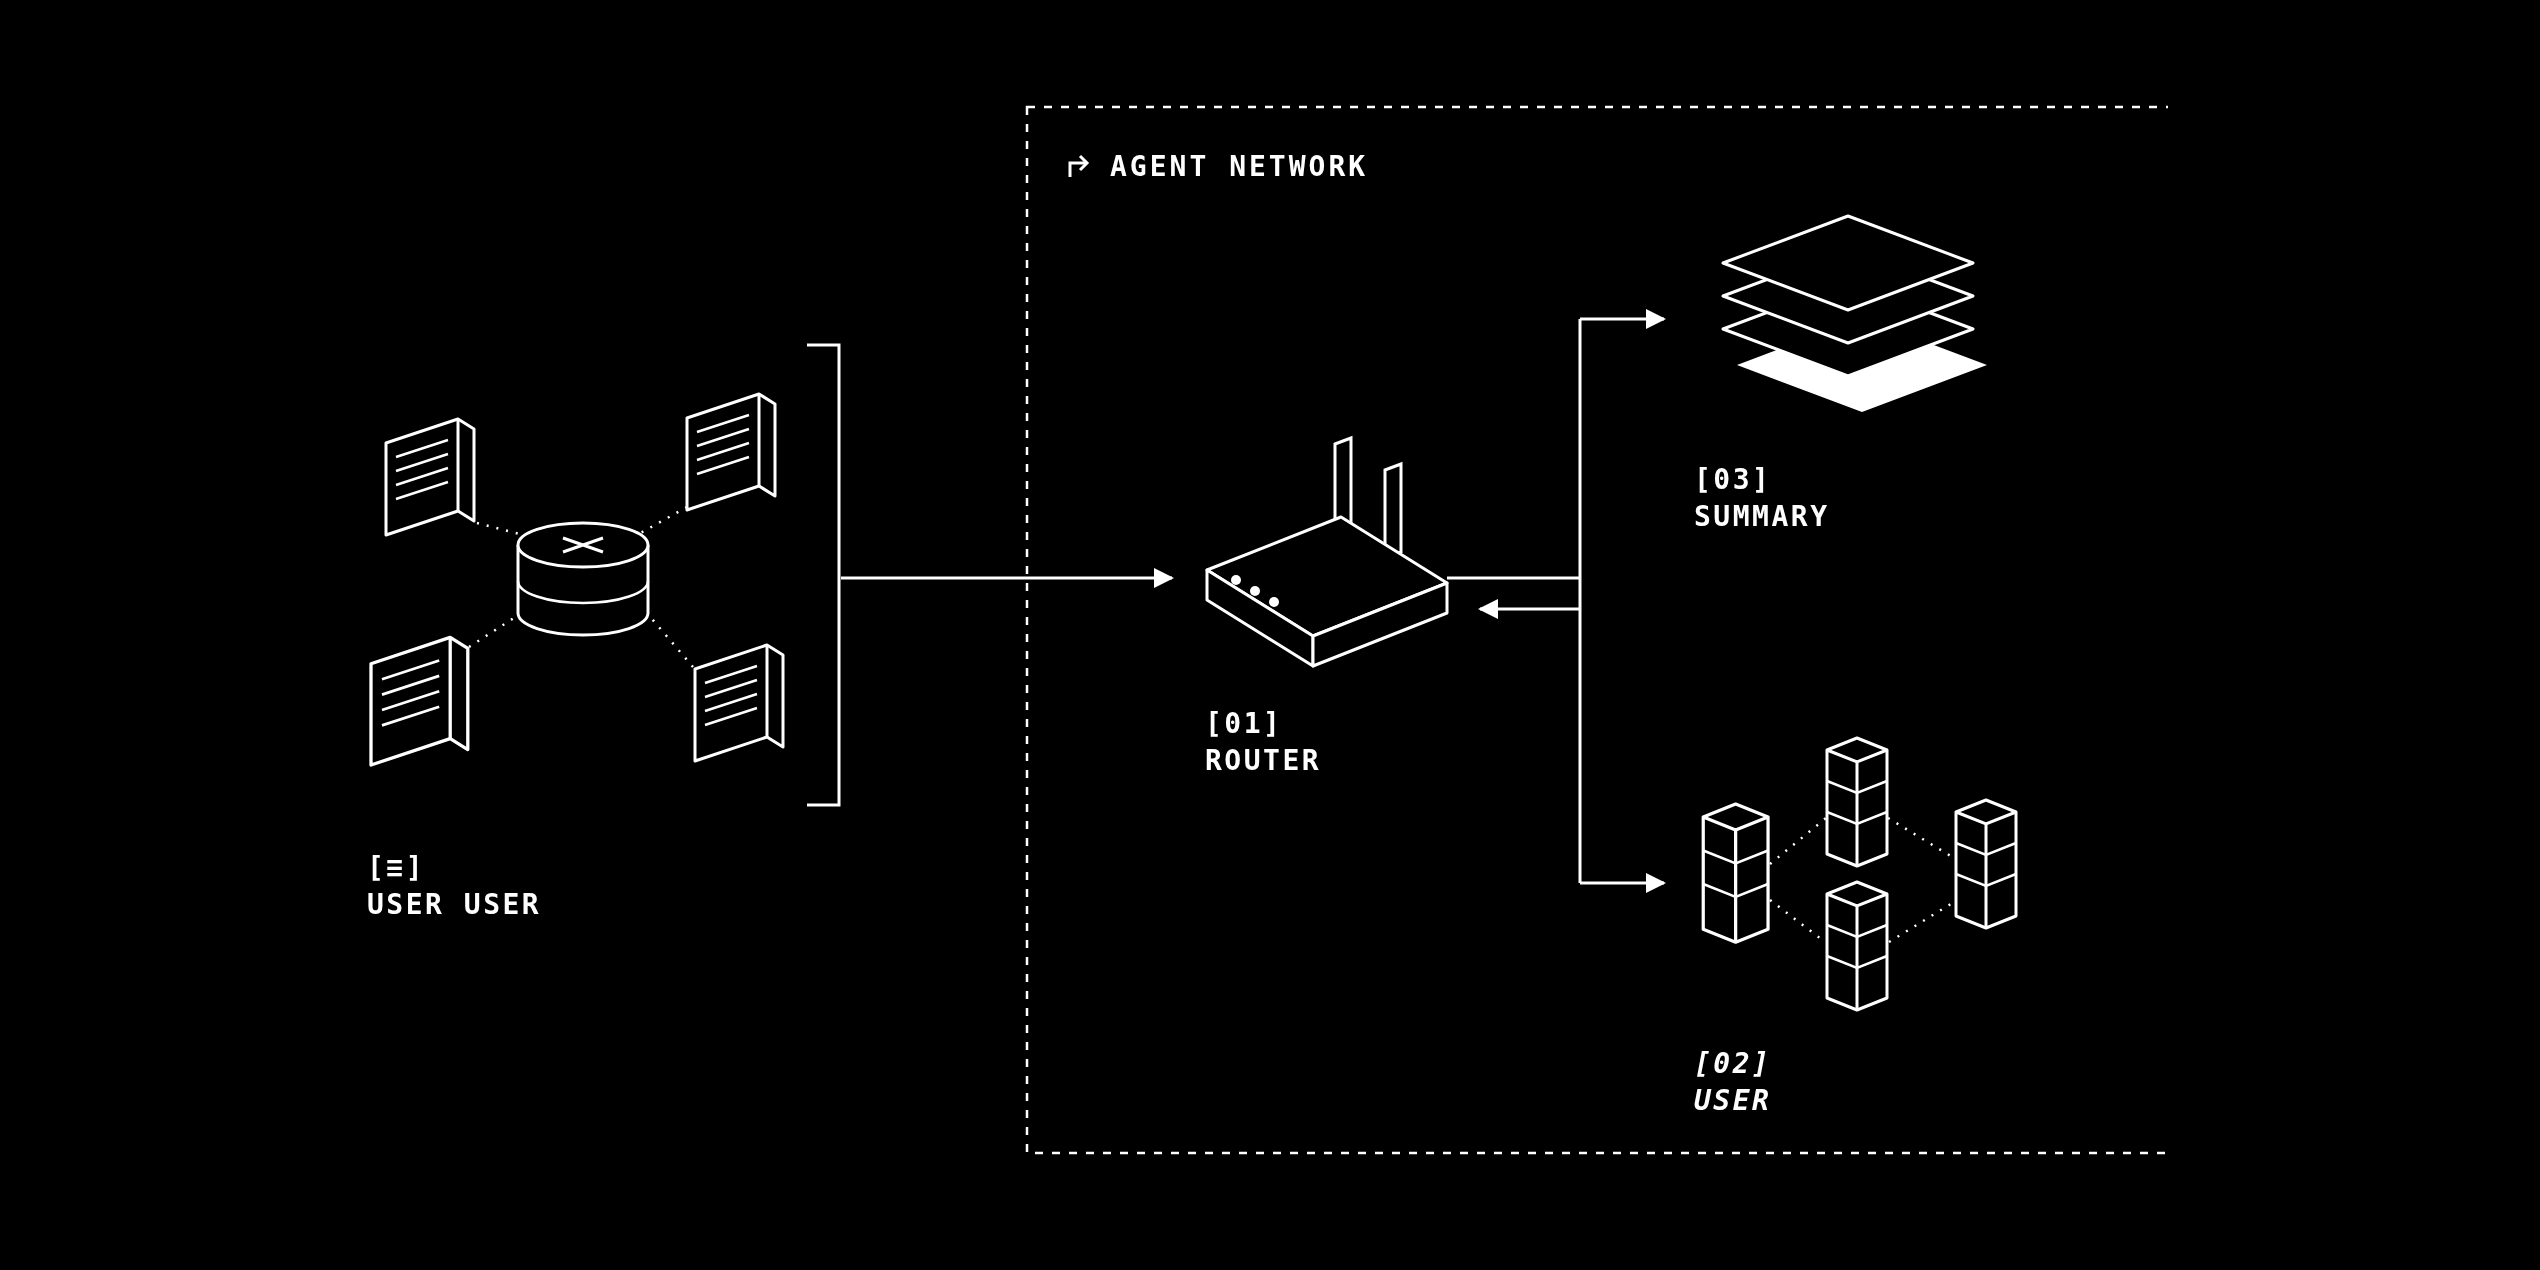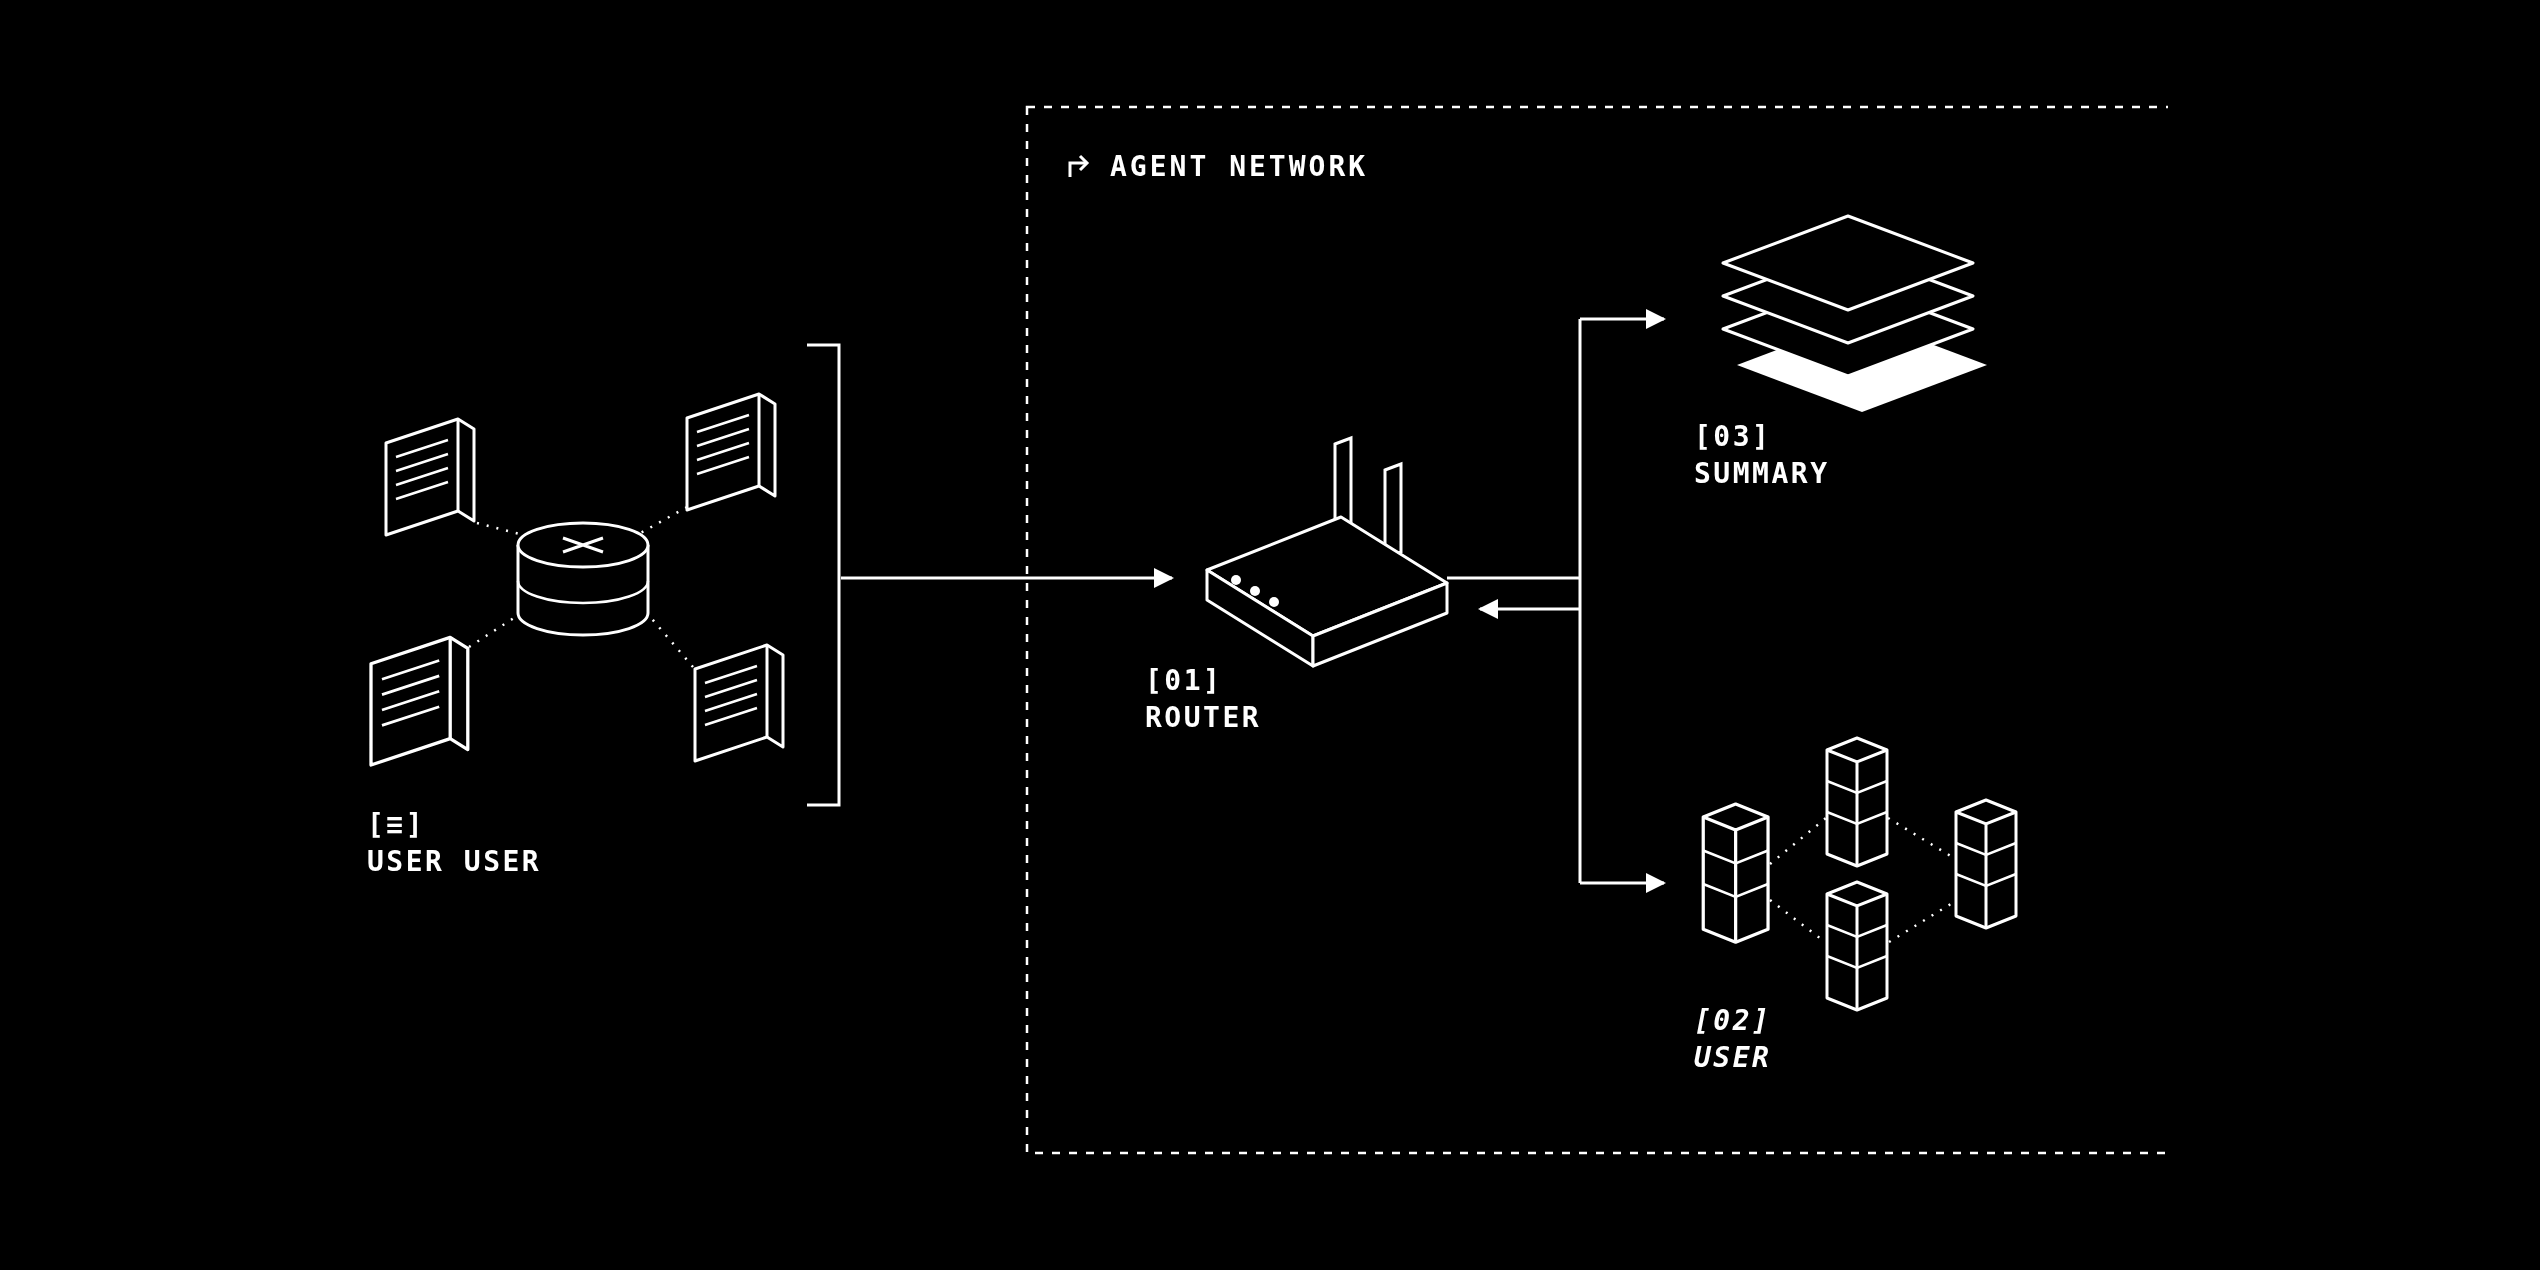--- a/index.html
+++ b/index.html
@@ -13,20 +13,21 @@
     font-family: "DejaVu Sans Mono", "Liberation Mono", monospace;
   }
   .art { position: absolute; left: 0; top: 0; }
   .icon { position: absolute; }
   .node-label {
     position: absolute;
     color: #fff;
     font: 700 28px/37px "DejaVu Sans Mono", "Liberation Mono", monospace;
     letter-spacing: 2.5px;
     white-space: nowrap;
+    margin-top: 43px;
   }
   .frame-header {
     position: absolute;
     display: flex;
     align-items: center;
     gap: 16px;
     color: #fff;
     font: 700 28px/34px "DejaVu Sans Mono", "Liberation Mono", monospace;
     letter-spacing: 3px;
     white-space: nowrap;
@@ -127,21 +128,21 @@
       <path d="M16,4 L23,11 L16,18" fill="none" stroke="#fff" stroke-width="3"></path>
     </svg>
     <span>AGENT NETWORK</span>
   </div>
 
   <div class="node-label" style="left:367px; top:806px;">
     <div>[≡]</div>
     <div>USER USER</div>
   </div>
 
-  <div class="node-label" style="left:1145px; top:662px;">
+  <div class="node-label" style="left:1205px; top:662px;">
     <div>[01]</div>
     <div>ROUTER</div>
   </div>
 
   <div class="node-label" style="left:1694px; top:418px;">
     <div>[03]</div>
     <div>SUMMARY</div>
   </div>
 
   <div class="node-label" style="left:1694px; top:1002px;font-style:italic;">

